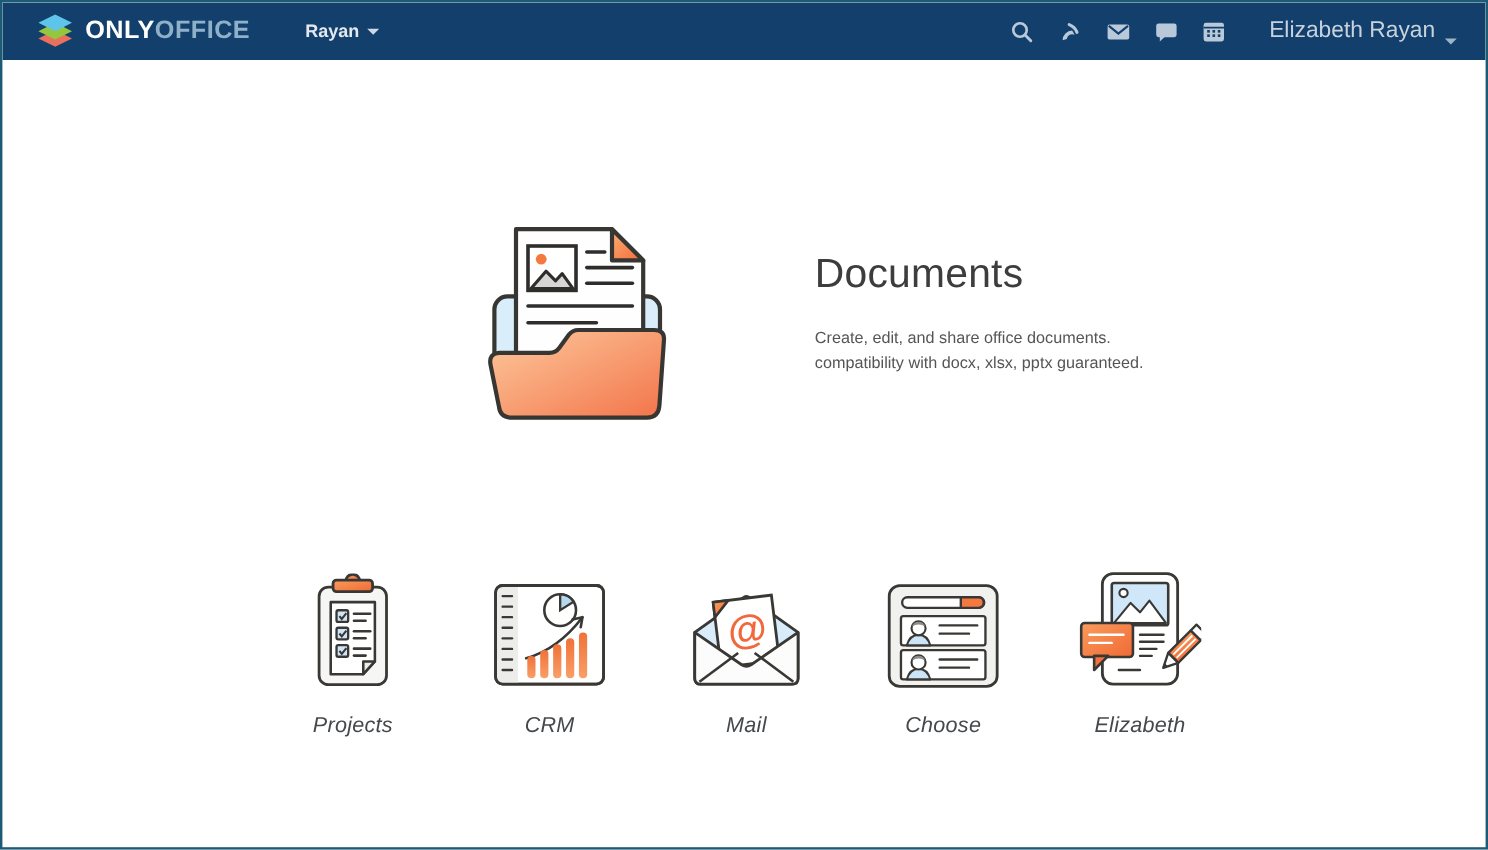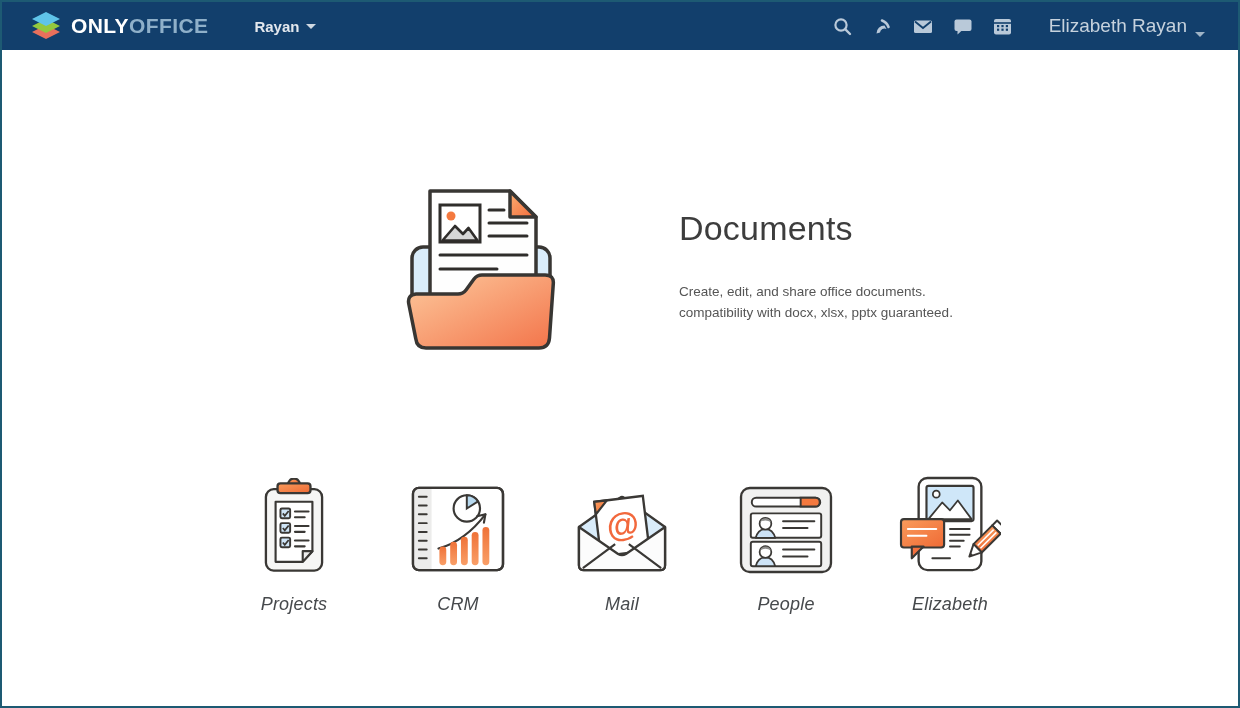--- a/index.html
+++ b/index.html
@@ -11,21 +11,21 @@
     position:relative;
     overflow:hidden;
   }
 
   
   .navbar {
     height:48px;
     background:#123f6c;
     display:flex;
     align-items:center;
-    padding:0 33px 0 28px;
+    padding:0 24px 0 28px;
   }
   .logo-block { display:flex; align-items:center; cursor:pointer; }
   .logo-mark { margin-right:9px; display:block; }
   .wordmark { font-size:21px; font-weight:bold; letter-spacing:.4px; white-space:nowrap; }
   .wordmark .w1 { color:#ffffff; }
   .wordmark .w2 { color:#8fb0c9; }
 
   .choose {
     margin-left:46px;
     display:flex; align-items:center;
@@ -58,21 +58,21 @@
   .hero {
     position:absolute; left:398px; top:183px;
     display:flex; gap:117px;
   }
   .hero-icon { display:block; cursor:pointer; }
   .hero-text { padding-top:24px; width:300px; }
   .hero-title {
     font-size:34px; font-weight:400; color:#3d3d3d;
     letter-spacing:.2px; cursor:pointer;
   }
-  .hero-desc { margin-top:34px; font-size:13.5px; color:#555555; }
+  .hero-desc { margin-top:24px; font-size:13.5px; color:#555555; }
   .hero-desc span { display:block; line-height:20.5px; }
 
   
   .modules {
     position:absolute; left:210px; top:468px; width:820px;
     display:flex;
   }
   .module {
     flex:0 0 164px;
     display:flex; flex-direction:column; align-items:center;
@@ -305,21 +305,21 @@
         <g>
           <rect x="12" y="57" width="72" height="25" rx="2" fill="#ffffff" stroke="#3a3835" stroke-width="2"></rect>
           <path d="M17 82 q2.5 -9 10 -9 q7.5 0 10 9 Z" fill="#cde3f6" stroke="#3a3835" stroke-width="1.8" stroke-linejoin="round"></path>
           <circle cx="27" cy="67.5" r="6" fill="#ffffff" stroke="#3a3835" stroke-width="1.8"></circle>
           <path d="M21.3 66 a6 6 0 0 1 11.4 0 q-5.7 -3.5 -11.4 0 Z" fill="#8d8d8b"></path>
           <line x1="45" y1="65" x2="77" y2="65" stroke="#3a3835" stroke-width="2" stroke-linecap="round"></line>
           <line x1="45" y1="72" x2="70" y2="72" stroke="#3a3835" stroke-width="2" stroke-linecap="round"></line>
         </g>
       </svg>
     </div>
-    <div class="module-label">People</div>
+    <div class="module-label">Choose</div>
   </div>
 
   <div class="module">
     <div class="module-icon">
       <svg width="102" height="98" viewBox="0 0 104 100">
         <defs>
             <linearGradient id="gBub" x1="0" y1="0" x2="1" y2="1">
           <stop offset="0" stop-color="#fa9c5c"></stop>
               <stop offset="1" stop-color="#ef6a35"></stop>
             </linearGradient>

